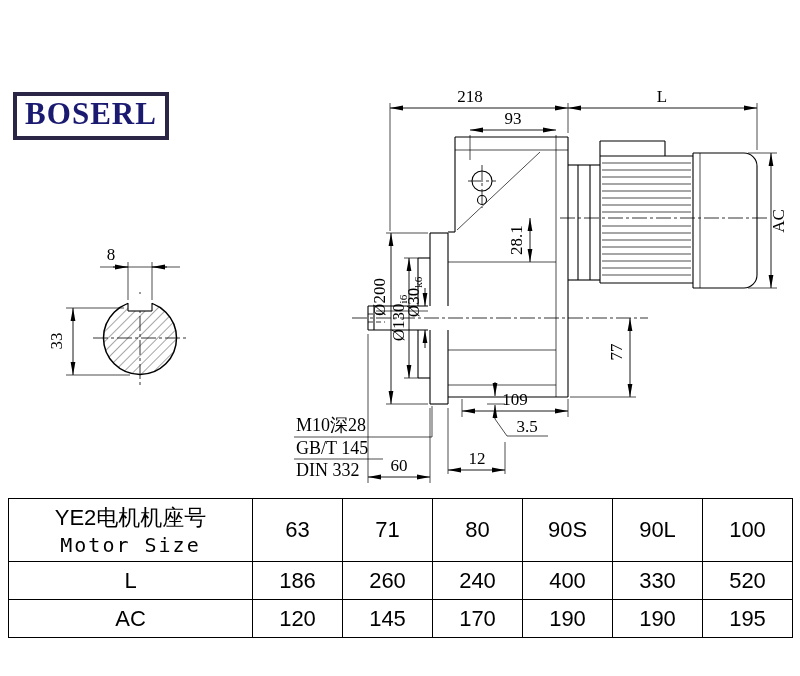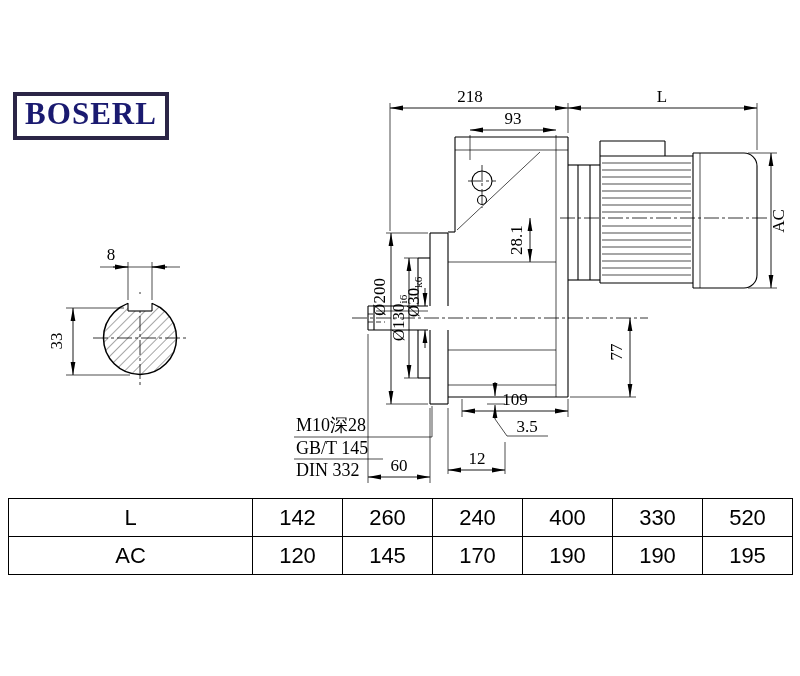--- a/index.html
+++ b/index.html
@@ -254,23 +254,35 @@
     <colgroup>
       <col style="width:244px">
         <col style="width:90px">
         <col style="width:90px">
       <col style="width:90px">
         <col style="width:90px">
         <col style="width:90px">
         <col style="width:90px">
     </colgroup>
     <tbody>
+        <tr class="hdr-row">
+      <th>
+        <div class="hdr-cn">YE2电机机座号</div>
+        <div class="hdr-en">Motor Size</div>
+      </th>
+      <th>63</th>
+      <th>71</th>
+      <th>80</th>
+      <th>90S</th>
+      <th>90L</th>
+      <th>100</th>
+    </tr>
     <tr class="data-row">
       <th>L</th>
-      <td>142</td>
+      <td>186</td>
       <td>260</td>
       <td>240</td>
       <td>400</td>
       <td>330</td>
       <td>520</td>
     </tr>
     <tr class="data-row">
       <th>AC</th>
       <td>120</td>
       <td>145</td>

